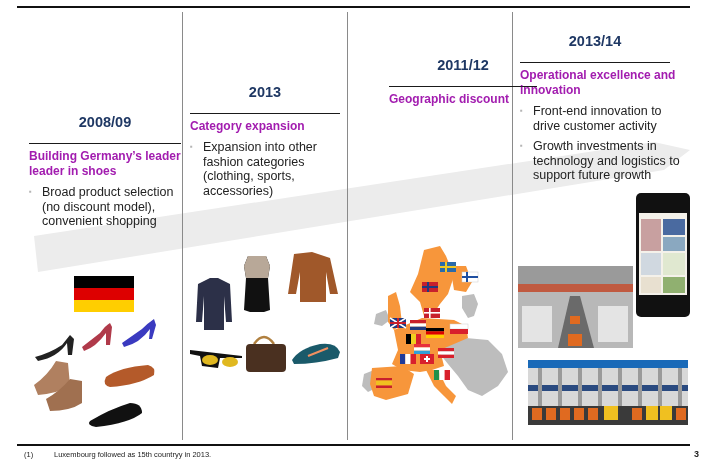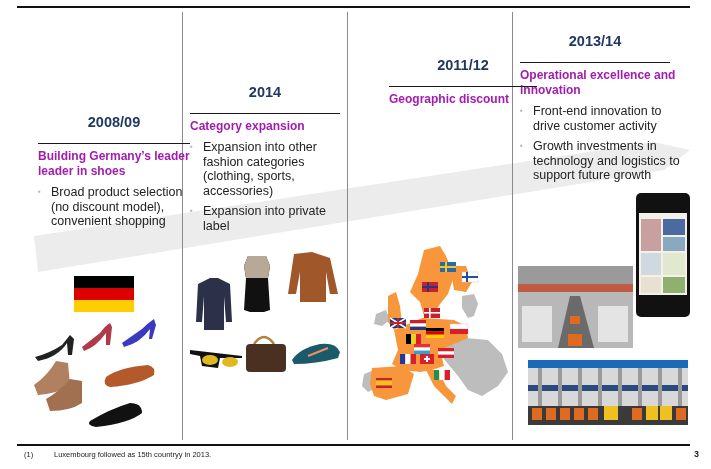--- a/index.html
+++ b/index.html
@@ -28,34 +28,33 @@
 
 <svg class="abs arrow" viewBox="0 0 690 469">
   <polygon points="10,236 14,272 640,170 666,150 630,142" fill="#ececec"></polygon>
 </svg>
 
 <div class="abs rule-top"></div>
 <div class="abs divider" style="left:182px"></div>
 <div class="abs divider" style="left:347px"></div>
 <div class="abs divider" style="left:512px"></div>
 
-<div class="col" style="left:38px; top:114px; width:152px;">
+<div class="col" style="left:29px; top:114px; width:152px;">
   <div class="year">2008/09</div>
   <div class="head">Building Germany’s leader leader in shoes</div>
   <ul>
     <li>Broad product selection (no discount model), convenient shopping</li>
   </ul>
 </div>
 
 <div class="col" style="left:190px; top:84px; width:150px;">
-  <div class="year">2014</div>
+  <div class="year">2013</div>
   <div class="head">Category expansion</div>
   <ul>
     <li>Expansion into other fashion categories (clothing, sports, accessories)</li>
-    <li>Expansion into private label</li>
   </ul>
 </div>
 
 <div class="col" style="left:356px; top:57px; width:156px;margin-left:33px;">
   <div class="year" style="width:148px">2011/12</div>
   <div class="head">Geographic discount</div>
   <ul>
   </ul>
 </div>
 

